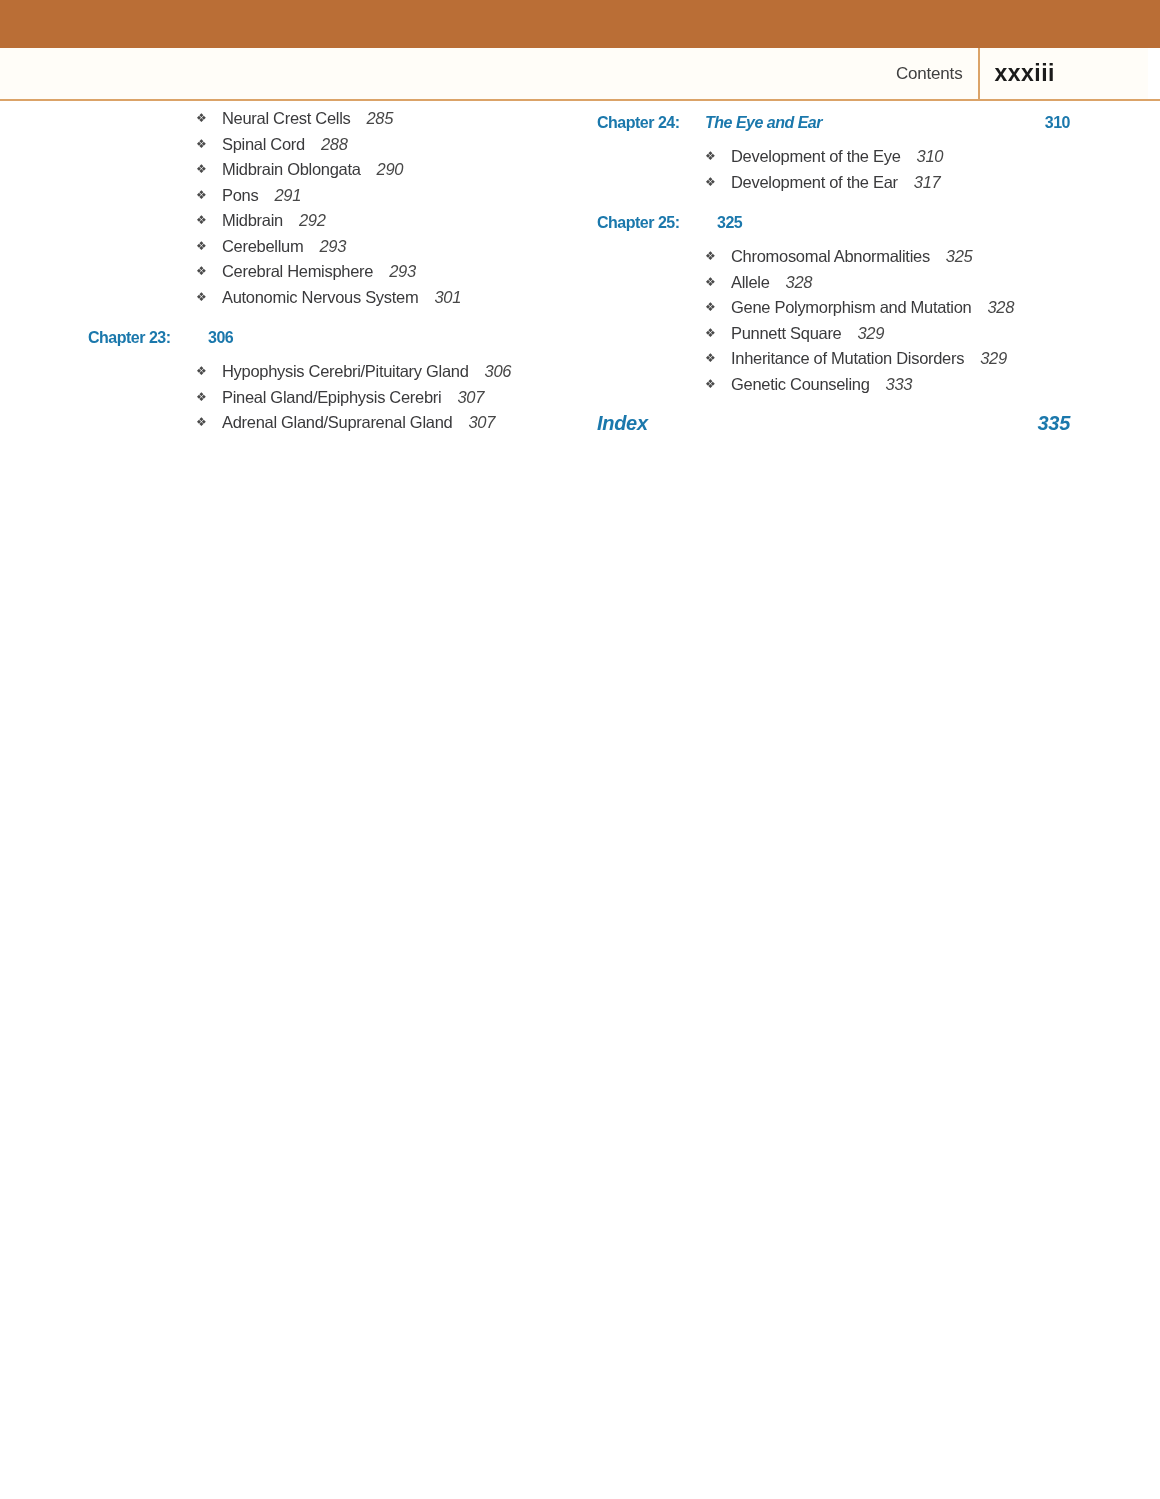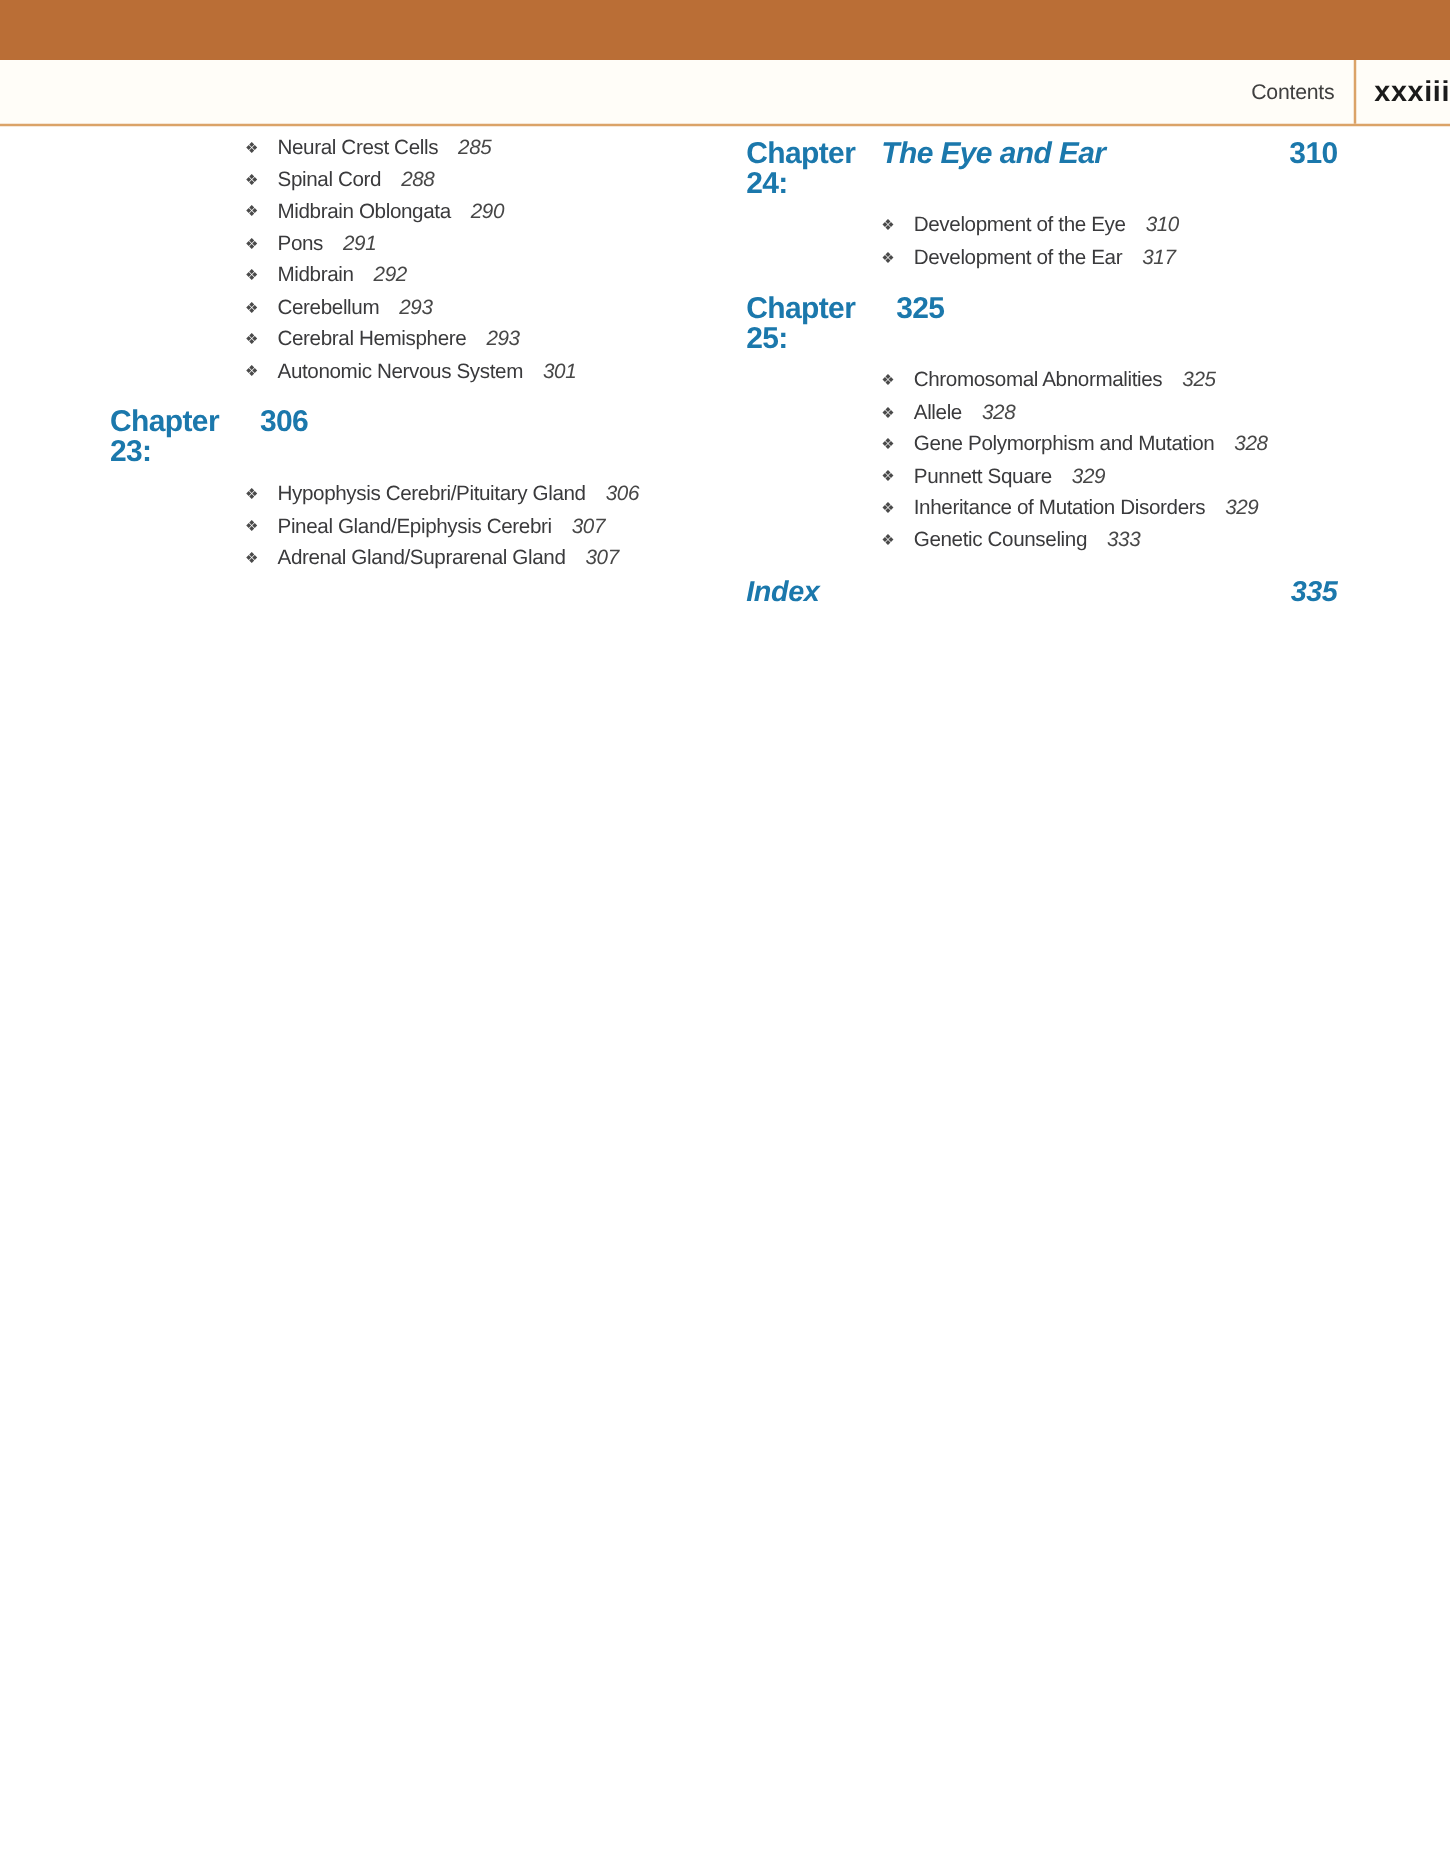--- a/index.html
+++ b/index.html
@@ -5,23 +5,23 @@
   html,body{margin:0;padding:0;background:#fff;}
   .page{
     position:relative;width:1160px;height:1499px;background:#ffffff;
     font-family:"Liberation Sans",sans-serif;overflow:hidden;
   }
   .top-bar{
     position:absolute;top:0;left:0;width:100%;height:48px;
     background:var(--top-bar,#BA6E36);
   }
   .header{
-    position:absolute;top:48px;left:0;right:0;height:51px;
+    position:absolute;top:48px;left:0;right:12px;height:51px;
     display:flex;align-items:center;justify-content:flex-end;
-    background:#fffdf8;
+    padding-right:93px;background:#fffdf8;
   }
   .contents-label{
     font-size:17px;color:var(--contents,#3F3F3F);margin-right:16px;letter-spacing:-0.2px;
   }
   .header-divider{
     width:2px;align-self:stretch;background:var(--rule,#DBA368);
   }
   .folio{
     font-size:23px;font-weight:bold;color:var(--folio,#1B1B1B);
     margin-left:14px;letter-spacing:0.5px;
@@ -29,21 +29,21 @@
   .rule{
     position:absolute;top:99px;left:0;width:100%;height:2px;
     background:var(--rule,#DBA368);
   }
   .col{position:absolute;top:106px;}
   .col-left{left:88px;width:477px;}
   .col-right{left:597px;width:473px;}
 
   .chapter-row{
     display:flex;align-items:flex-start;
-    color:var(--chapter-blue,#1B78AC);font-weight:bold;font-size:24px;
+    color:var(--chapter-blue,#1B78AC);font-weight:bold;font-size:16px;
     letter-spacing:-0.5px;line-height:24px;margin:16px 0 9px;
   }
   .col .chapter-row:first-child{margin-top:5px;}
   .ch-label{width:108px;flex:none;}
   .ch-title{flex:1;white-space:nowrap;min-width:0;font-style:italic;}
   .ch-page{flex:none;margin-left:12px;}
 
   .sub-row{
     position:relative;padding-left:134px;line-height:25.5px;
     font-size:16.5px;letter-spacing:-0.3px;color:var(--text,#3A3A3C);
@@ -51,21 +51,21 @@
   }
   .bullet{
     position:absolute;left:108px;top:0;font-size:12px;
     color:var(--bullet,#4A4A4A);
   }
   .sub-page{
     font-style:italic;margin-left:16px;color:var(--page-italic,#474747);
   }
   .index-row{
     display:flex;justify-content:space-between;align-items:baseline;
-    font-size:23px;font-weight:bold;font-style:italic;
+    font-size:20px;font-weight:bold;font-style:italic;
     color:var(--chapter-blue,#1B78AC);margin-top:15px;letter-spacing:-0.3px;
   }
 </style>
 </head>
 <body>
 
 <div class="page">
   <div class="top-bar"></div>
   <div class="header">
     <span class="contents-label">Contents</span>

